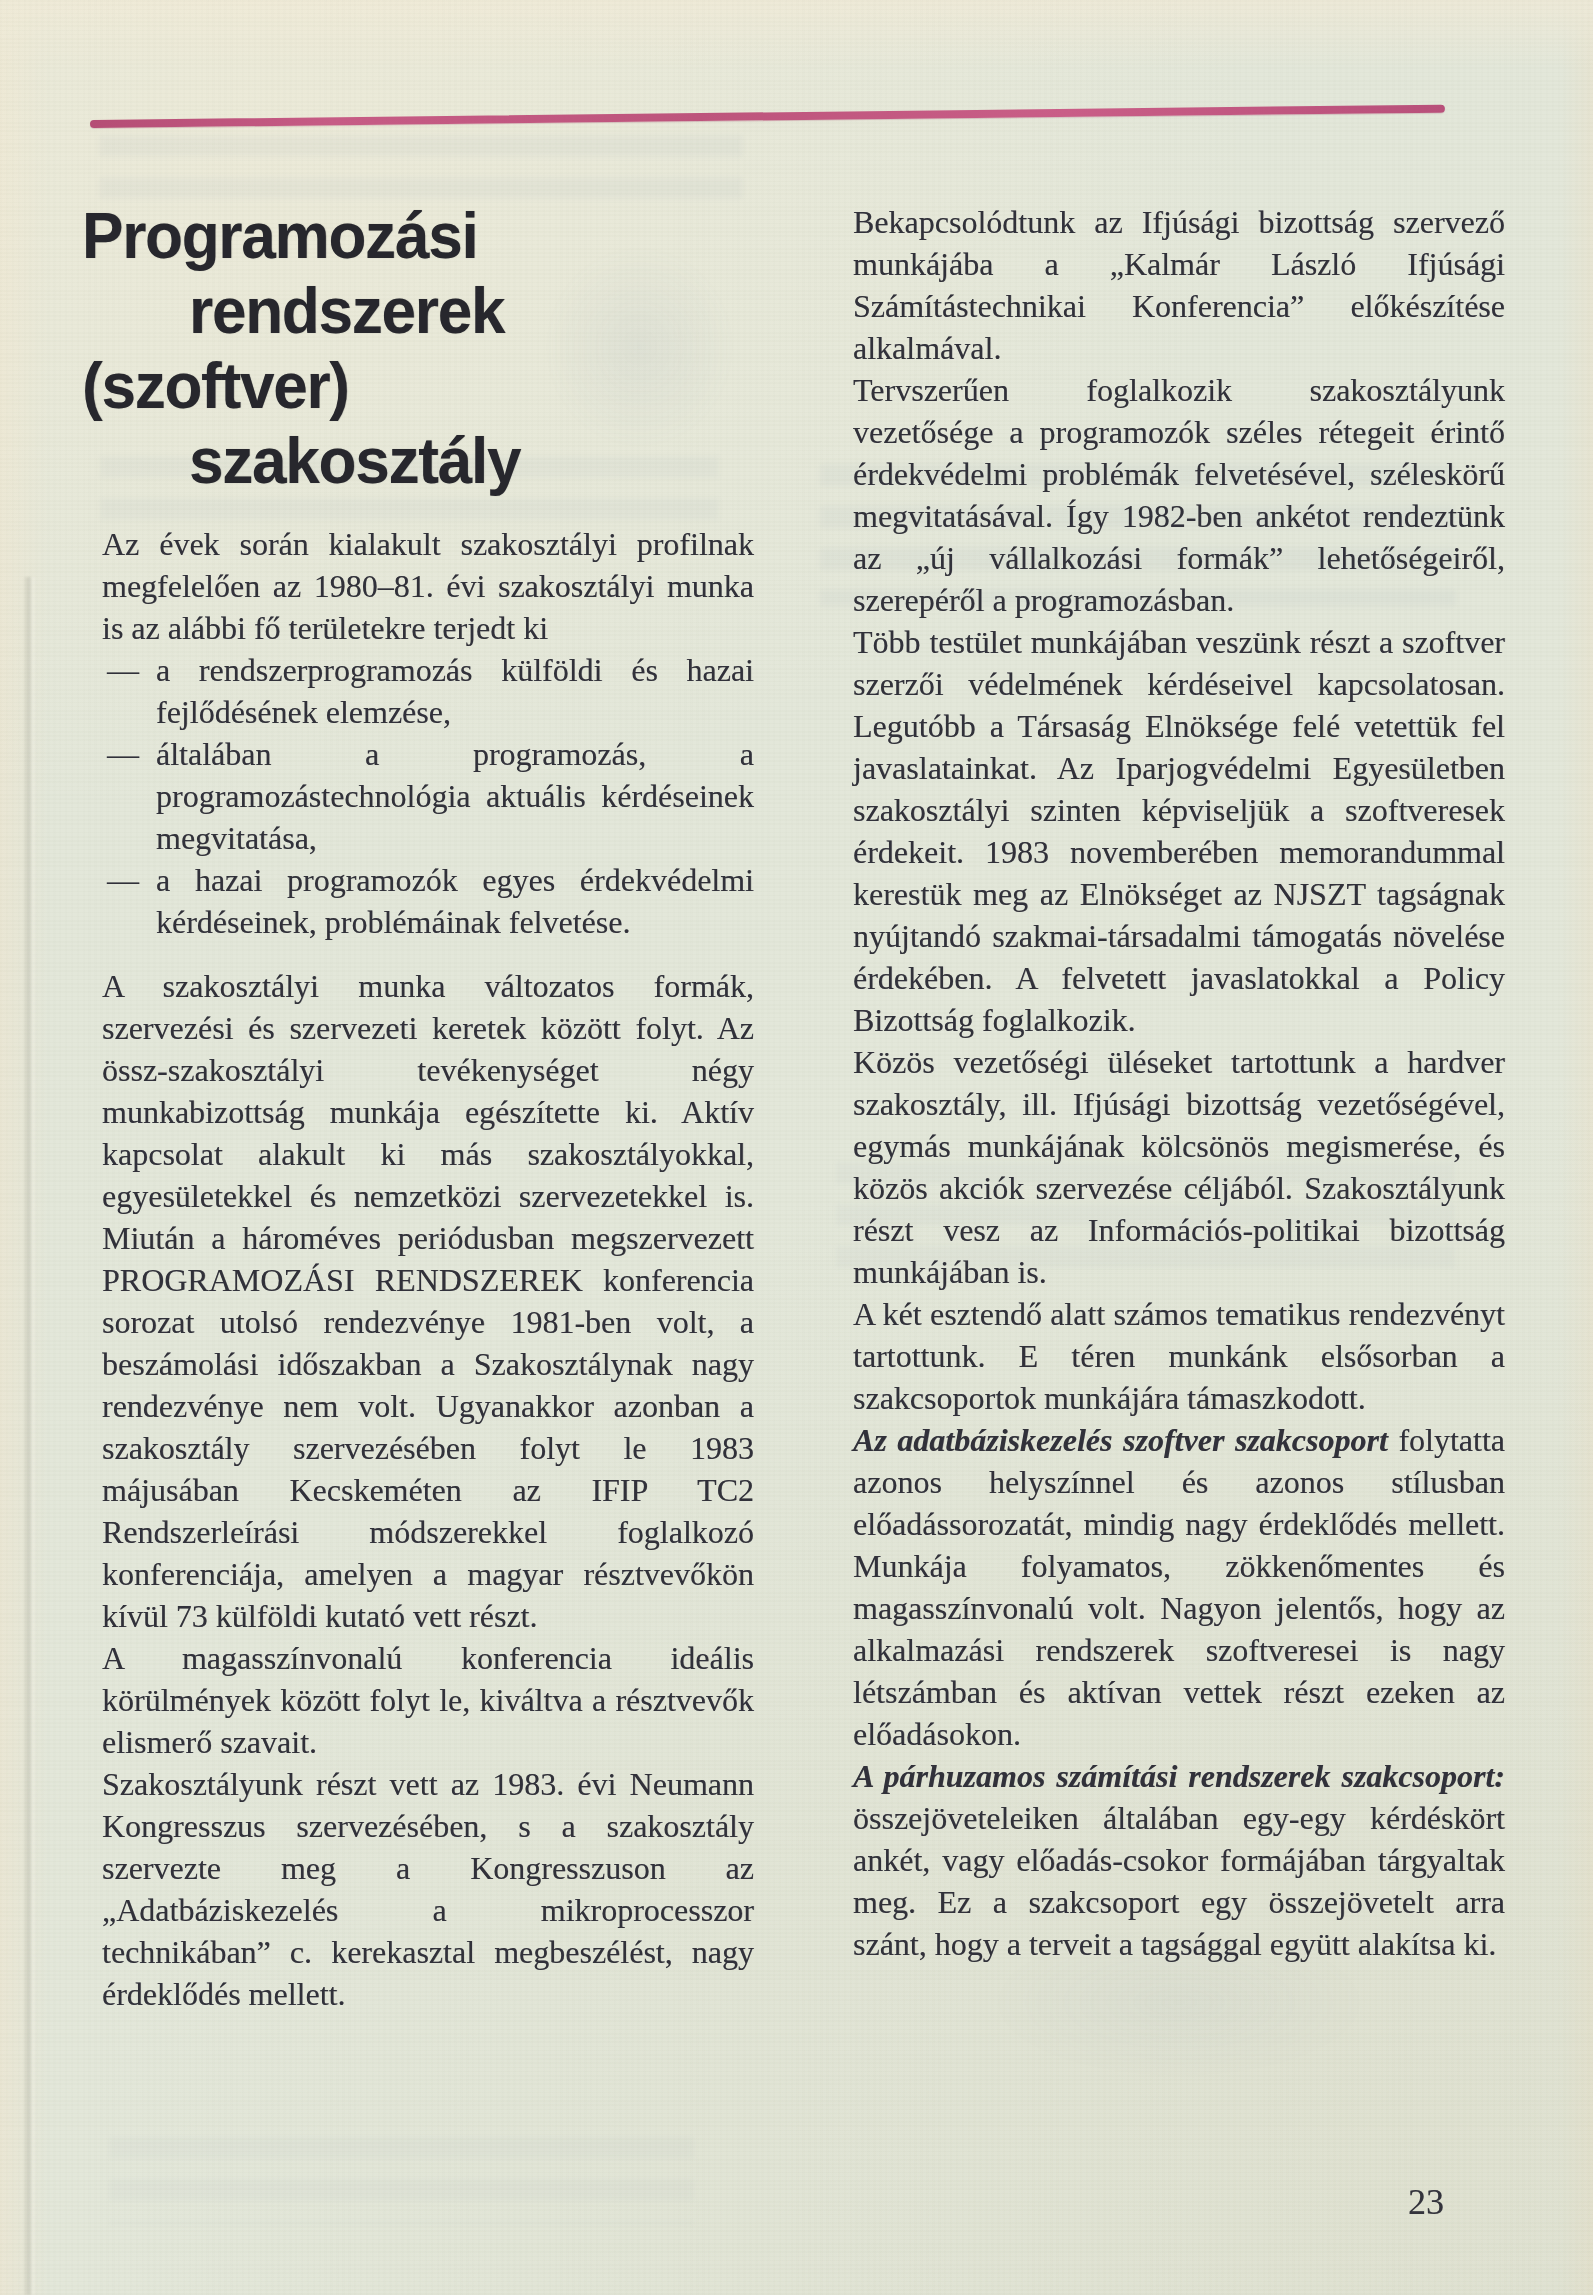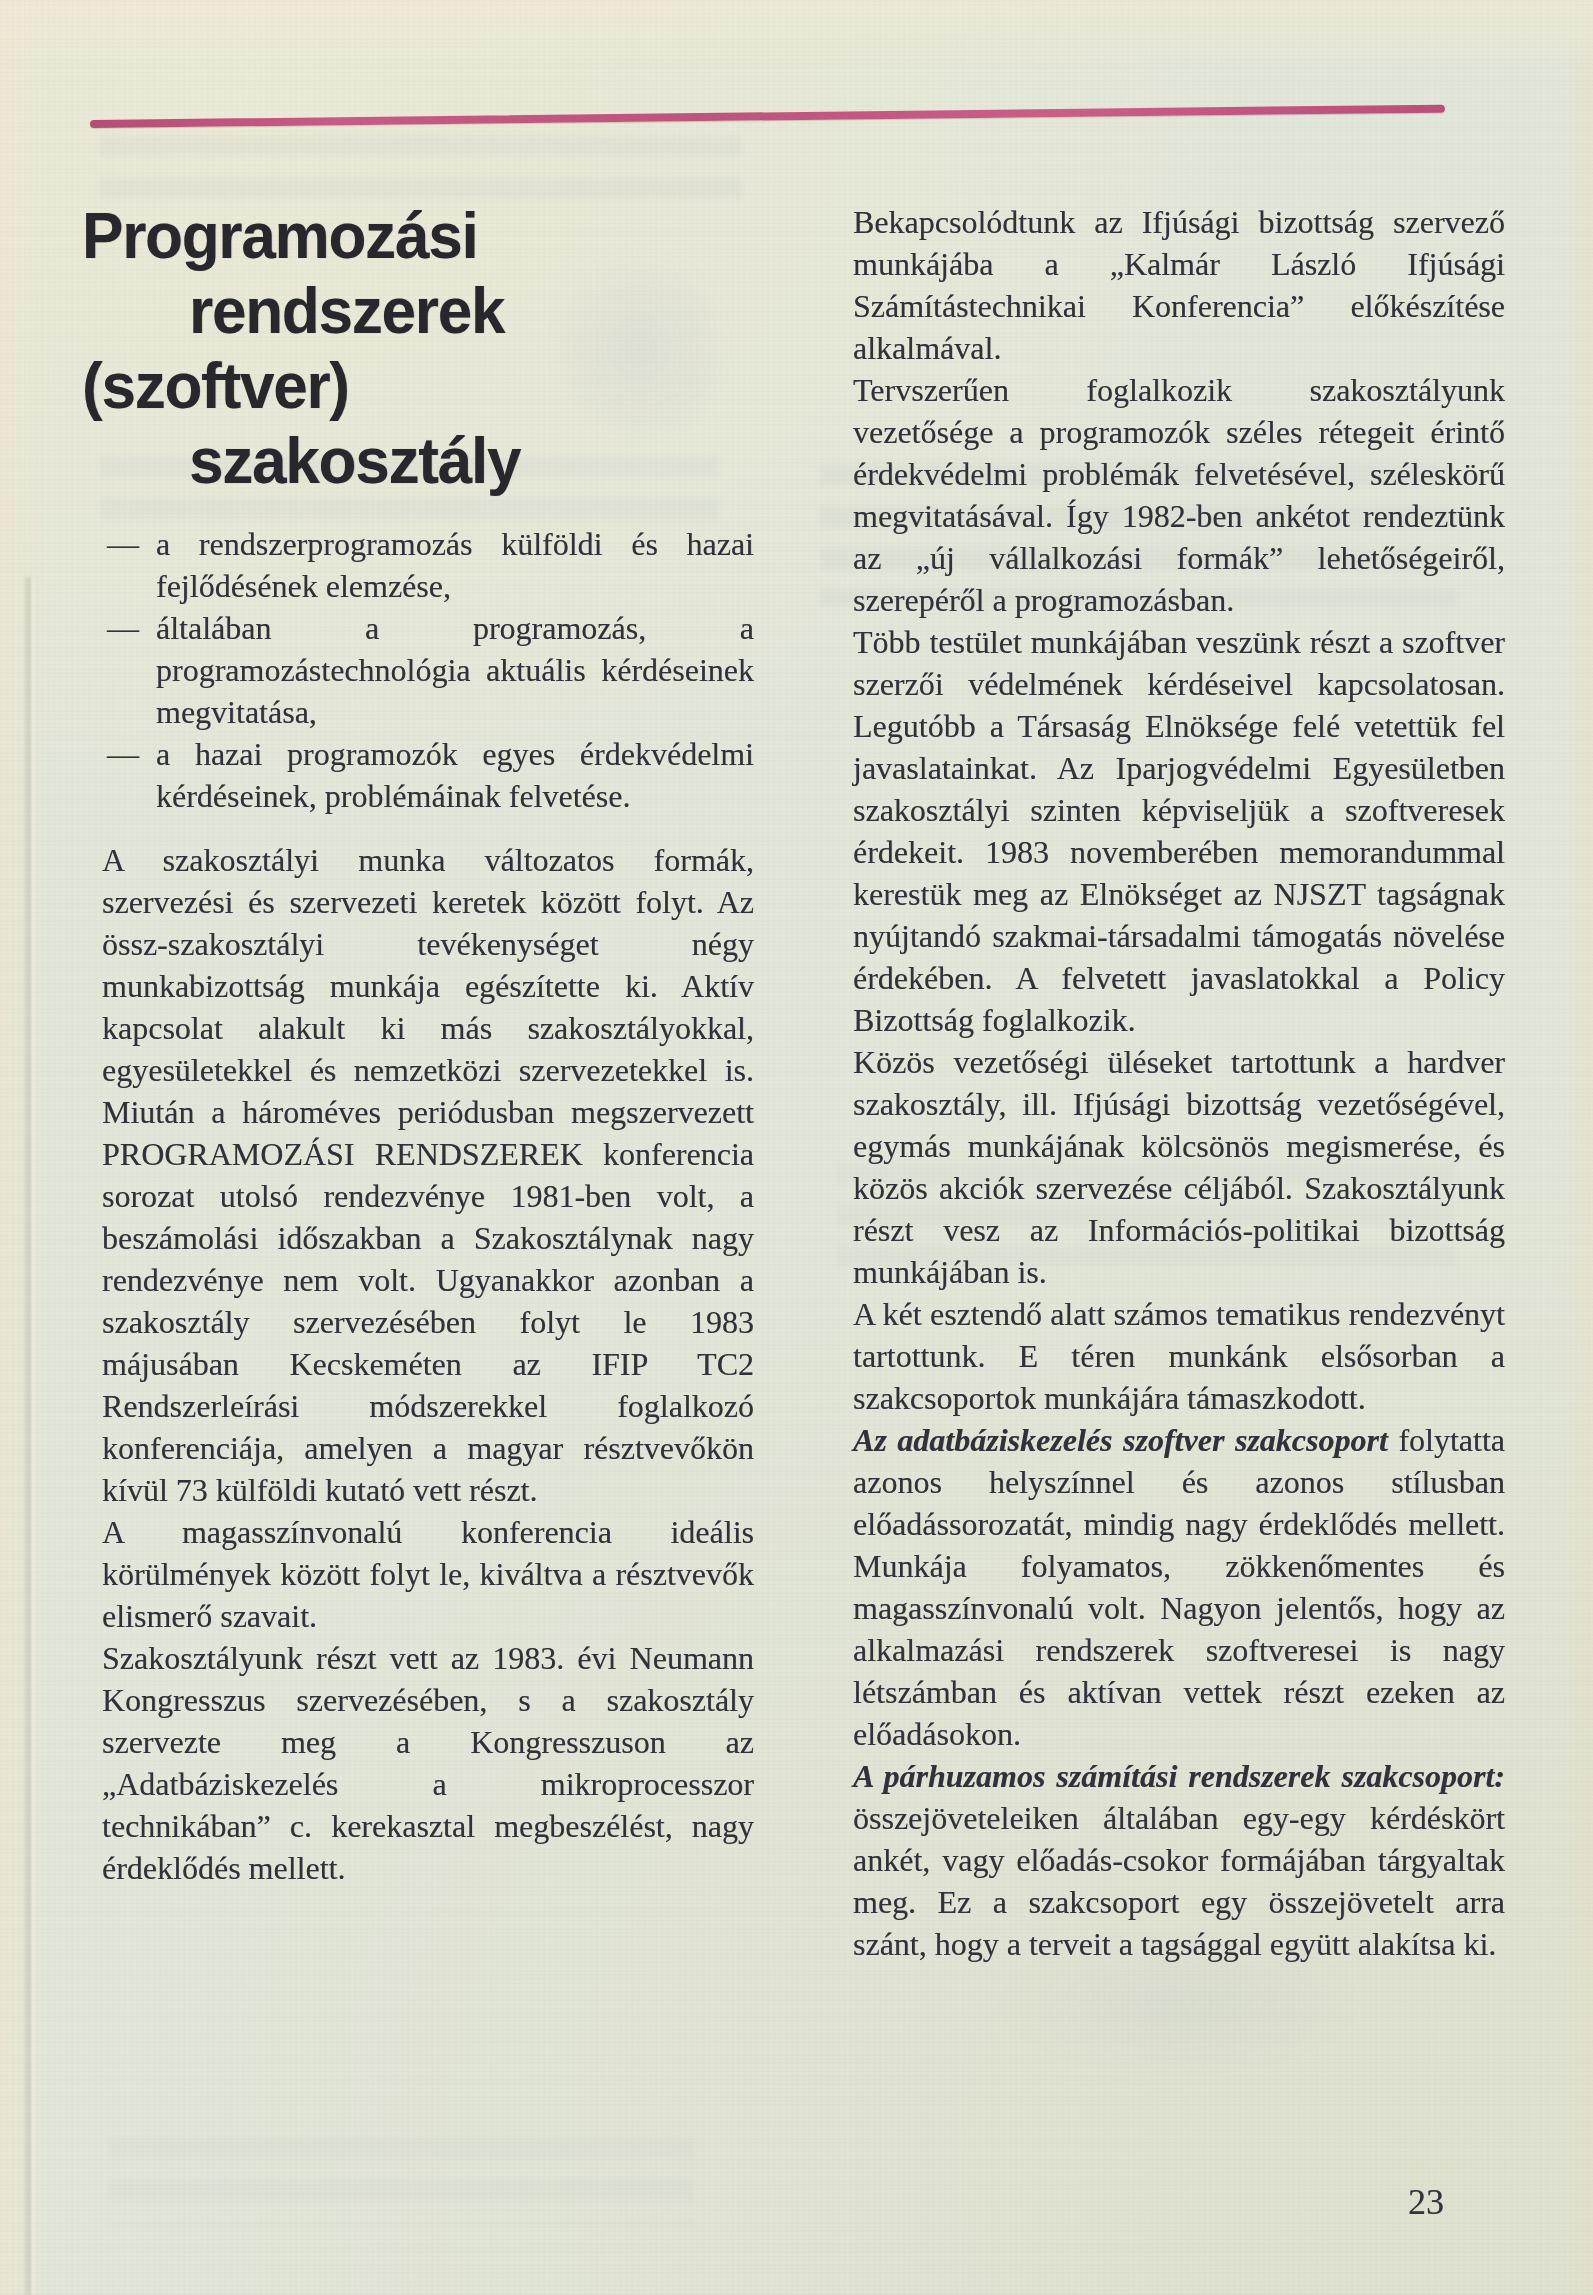--- a/index.html
+++ b/index.html
@@ -99,20 +99,21 @@
   <div class="rule"></div>
 
   <h1 class="title">
     <span class="t-line">Programozási</span>
     <span class="t-line t-indent">rendszerek</span>
     <span class="t-line">(szoftver)</span>
     <span class="t-line t-indent">szakosztály</span>
   </h1>
 
   <div class="col col-left">
+    <p>Az évek során kialakult szakosztályi profilnak megfelelően az 1980–81. évi szakosztályi munka is az alábbi fő területekre terjedt ki</p>
     <ul class="dash-list">
       <li>
         <span class="dash">—</span>
         <span>a rendszerprogramozás külföldi és hazai fejlődésének elemzése,</span>
       </li>
       <li>
         <span class="dash">—</span>
         <span>általában a programozás, a programozástechnológia aktuális kérdéseinek megvitatása,</span>
       </li>
       <li>

